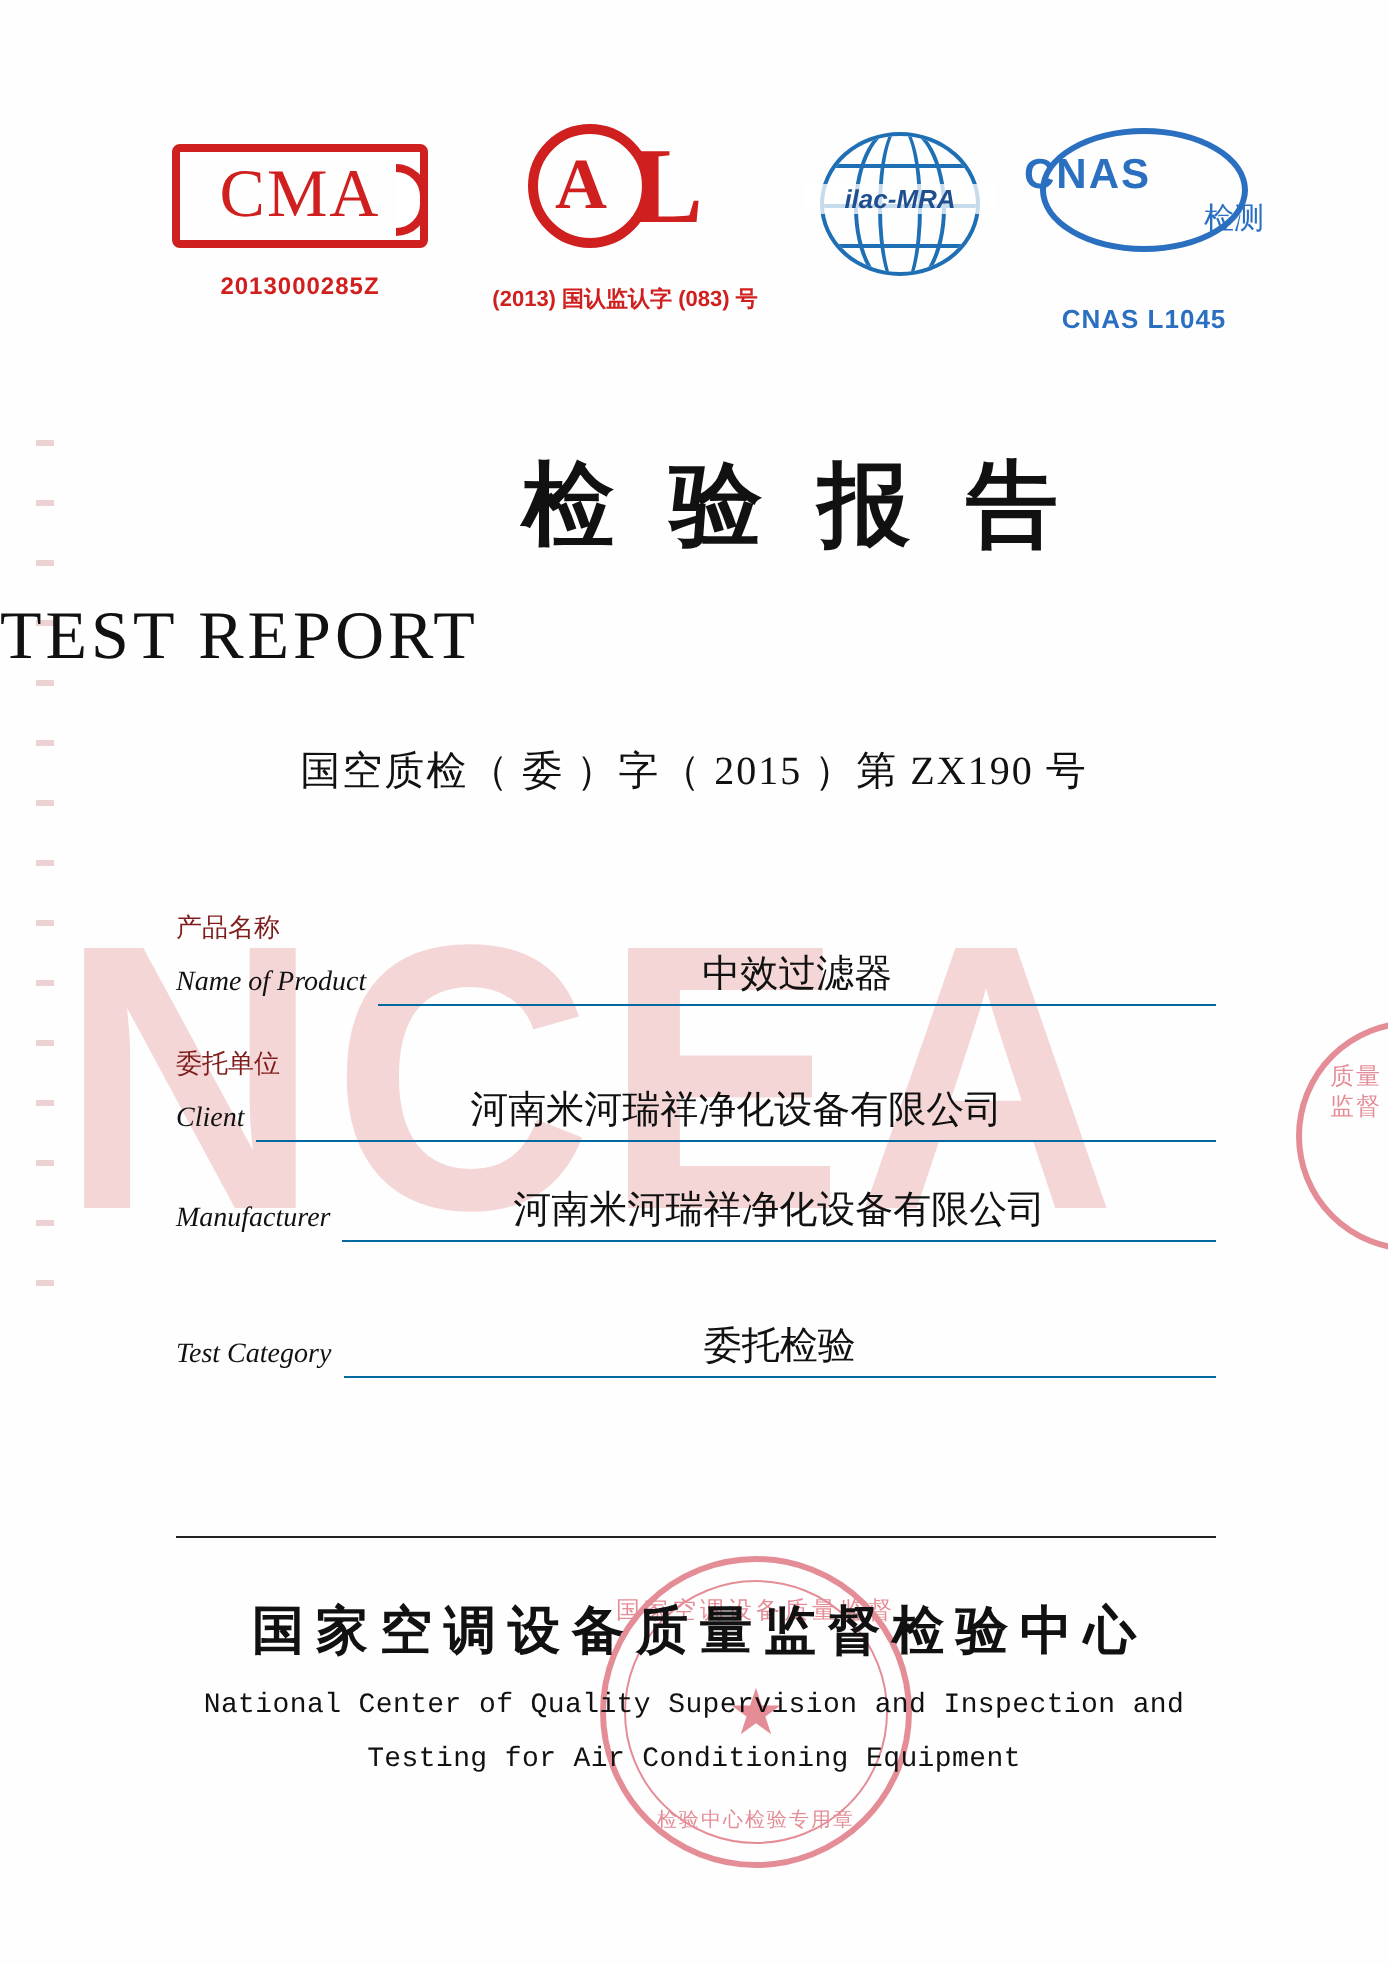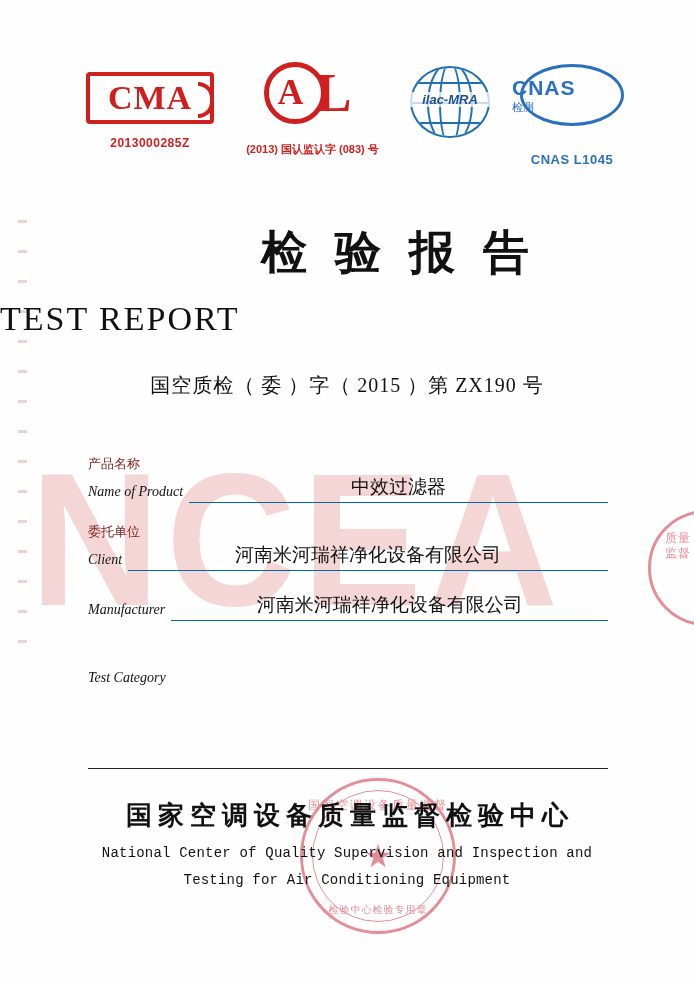--- a/index.html
+++ b/index.html
@@ -80,21 +80,21 @@
     height: 52px;
     margin: 10px auto 0;
     border: 4px solid #cf1f1f;
     border-radius: 4px;
     position: relative;
     box-sizing: border-box;
   }
   .cma-mark .cma-text {
     font-family: "Liberation Serif", serif;
     font-size: 34px;
-    font-weight: bold;
+    font-weight: normal;
     color: #cf1f1f;
     line-height: 44px;
     letter-spacing: 1px;
   }
   .cma-mark::after {
     content: "";
     position: absolute;
     right: -4px;
     top: 6px;
     width: 16px;
@@ -235,22 +235,22 @@
     font-size: 21px;
     font-weight: bold;
     color: #2a6fc0;
     letter-spacing: 1px;
   }
   .cnas-cn {
     position: absolute;
     left: 0;
     top: 38px;
     width: 120px;
-    text-align: left;
-    font-size: 11px;
+    text-align: right;
+    font-size: 15px;
     color: #2a6fc0;
   }
   .cnas-caption {
     font-family: "Liberation Sans", sans-serif;
     font-size: 13px;
     font-weight: bold;
     color: #2a6fc0;
     margin-top: 2px;
     letter-spacing: 0.5px;
   }
@@ -541,20 +541,23 @@
         <div class="label-en">Manufacturer</div>
         <div class="value-line short-pad">
           <div class="value">河南米河瑞祥净化设备有限公司</div>
         </div>
       </div>
     </div>
 
     <div class="field">
       <div class="row">
         <div class="label-en">Test Category</div>
+        <div class="value-line short-pad">
+          <div class="value">委托检验</div>
+        </div>
       </div>
     </div>
 
   </div>
 
   <div class="footer-rule"></div>
 
   <div class="stamp stamp-main">
     <div class="ring-in"></div>
     <div class="arc-top">国家空调设备质量监督</div>

